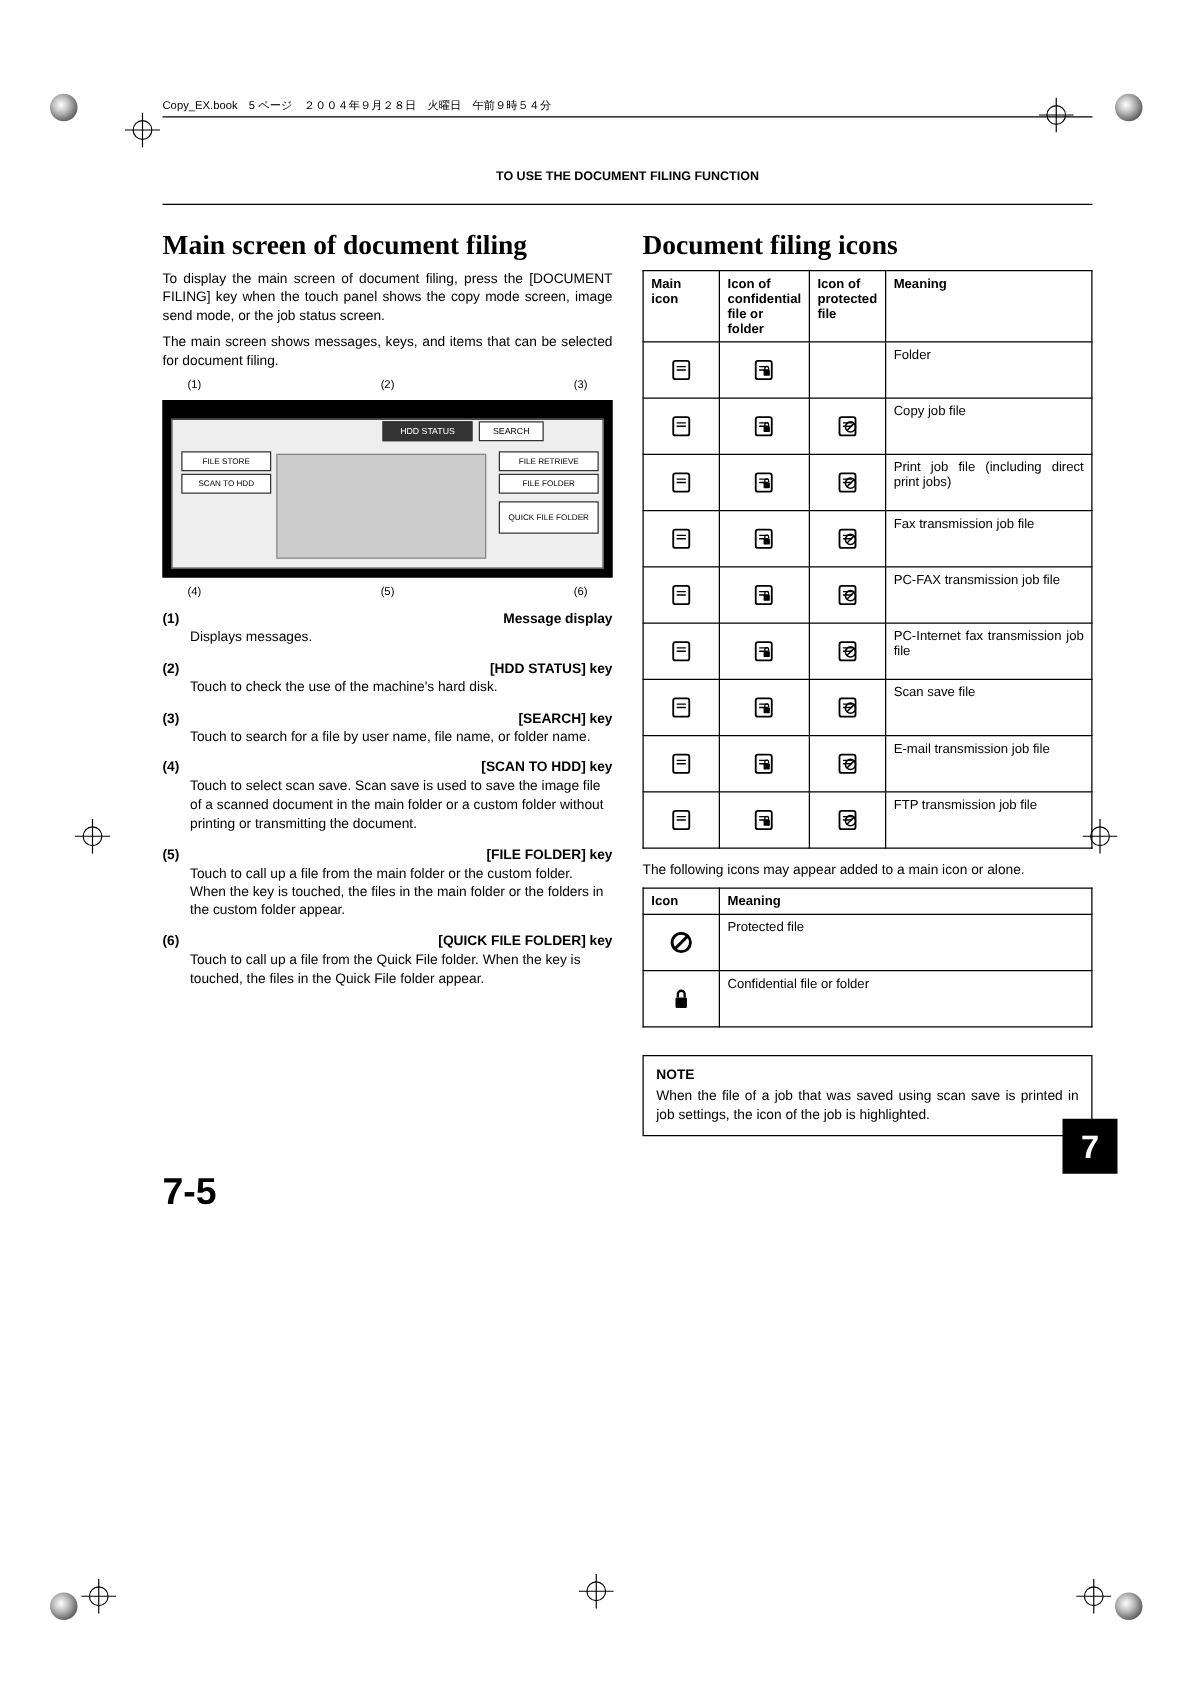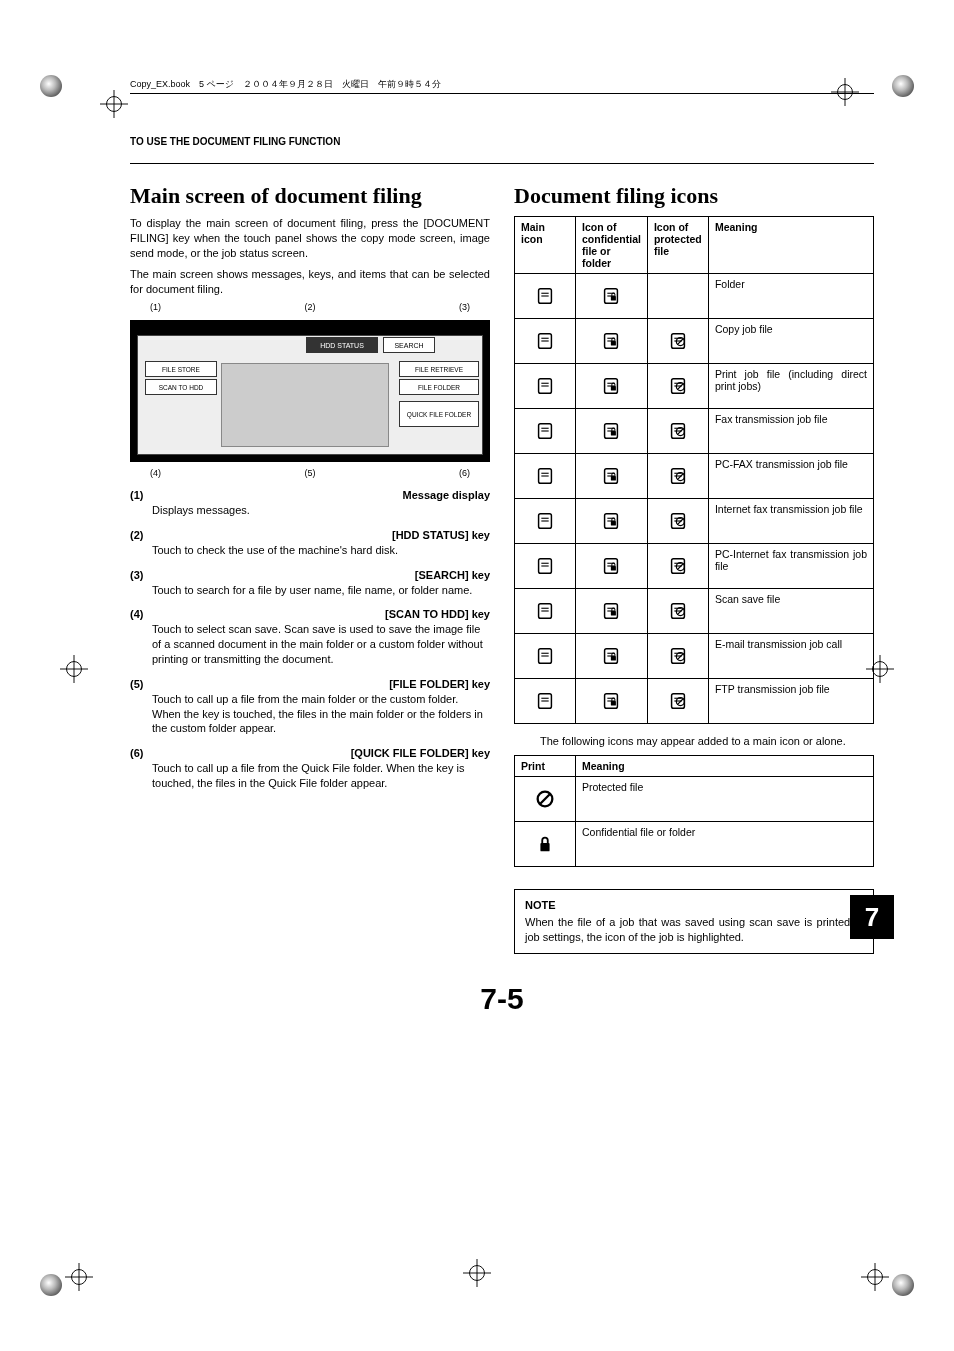--- a/index.html
+++ b/index.html
@@ -19,21 +19,21 @@
     font-size: 9px;
     margin-left: 0px;
     margin-bottom: 8px;
     padding-bottom: 2px;
   }
   .header-line {
     border-top: 1px solid #000;
     margin-top: 2px;
   }
   .running-head {
-    text-align: left;
+    text-align: center;
     font-size: 10px;
     font-weight: bold;
     margin-top: 40px;
     margin-bottom: 16px;
   }
   .thin-rule { border-top: 1px solid #000; margin: 2px 0 20px 0; }
   .columns {
     display: flex;
     gap: 24px;
   }
@@ -110,21 +110,21 @@
     padding: 8px 10px;
     margin-top: 22px;
     font-size: 11px;
     text-align: justify;
     line-height: 1.35;
   }
   .note-box .nt { font-weight: bold; display:block; margin-bottom:2px;}
   .page-num {
     font-size: 30px;
     font-weight: bold;
-    text-align: center;
+    text-align: left;
     margin-top: 28px;
   }
   .chapter-tab {
     position: absolute;
     right: 60px;
     top: 895px;
     width: 44px; height: 44px;
     background:#000; color:#fff;
     font-size: 26px; font-weight:bold;
     display:flex; align-items:center; justify-content:center;
@@ -353,38 +353,20 @@
                   <g transform="translate(8,6) scale(0.55)">
                     <use href="#lock"></use>
                   </g>
                 </svg></td>
               <td class="ic"><svg class="icon" viewBox="0 0 24 24">
                   <use href="#doc"></use>
                   <g transform="translate(8,6) scale(0.55)">
                     <use href="#nosign"></use>
                   </g>
                 </svg></td>
-              <td class="meaning">Internet fax transmission job file</td>
-            </tr>
-            <tr>
-              <td class="ic"><svg class="icon" viewBox="0 0 24 24">
-                  <use href="#doc"></use>
-                </svg></td>
-              <td class="ic"><svg class="icon" viewBox="0 0 24 24">
-                  <use href="#doc"></use>
-                  <g transform="translate(8,6) scale(0.55)">
-                    <use href="#lock"></use>
-                  </g>
-                </svg></td>
-              <td class="ic"><svg class="icon" viewBox="0 0 24 24">
-                  <use href="#doc"></use>
-                  <g transform="translate(8,6) scale(0.55)">
-                    <use href="#nosign"></use>
-                  </g>
-                </svg></td>
               <td class="meaning">PC-Internet fax transmission job file</td>
             </tr>
             <tr>
               <td class="ic"><svg class="icon" viewBox="0 0 24 24">
                   <use href="#doc"></use>
                 </svg></td>
               <td class="ic"><svg class="icon" viewBox="0 0 24 24">
                   <use href="#doc"></use>
                   <g transform="translate(8,6) scale(0.55)">
                     <use href="#lock"></use>
@@ -407,21 +389,21 @@
                   <g transform="translate(8,6) scale(0.55)">
                     <use href="#lock"></use>
                   </g>
                 </svg></td>
               <td class="ic"><svg class="icon" viewBox="0 0 24 24">
                   <use href="#doc"></use>
                   <g transform="translate(8,6) scale(0.55)">
                     <use href="#nosign"></use>
                   </g>
                 </svg></td>
-              <td class="meaning">E-mail transmission job call</td>
+              <td class="meaning">E-mail transmission job file</td>
             </tr>
             <tr>
               <td class="ic"><svg class="icon" viewBox="0 0 24 24">
                   <use href="#doc"></use>
                 </svg></td>
               <td class="ic"><svg class="icon" viewBox="0 0 24 24">
                   <use href="#doc"></use>
                   <g transform="translate(8,6) scale(0.55)">
                     <use href="#lock"></use>
                   </g>
@@ -430,26 +412,26 @@
                   <use href="#doc"></use>
                   <g transform="translate(8,6) scale(0.55)">
                     <use href="#nosign"></use>
                   </g>
                 </svg></td>
               <td class="meaning">FTP transmission job file</td>
             </tr>
           </tbody>
       </table>
 
-      <p style="margin-top:10px;margin-left:26px;">The following icons may appear added to a main icon or alone.</p>
+      <p style="margin-top:10px;">The following icons may appear added to a main icon or alone.</p>
 
       <table class="icons small-table">
         <thead>
           <tr>
-            <th>Print</th>
+            <th>Icon</th>
             <th>Meaning</th>
           </tr>
         </thead>
         <tbody id="small-body">
             <tr>
               <td class="ic"><svg class="icon" viewBox="0 0 24 24">
                   <use href="#nosign"></use>
                 </svg></td>
               <td>Protected file</td>
             </tr>

